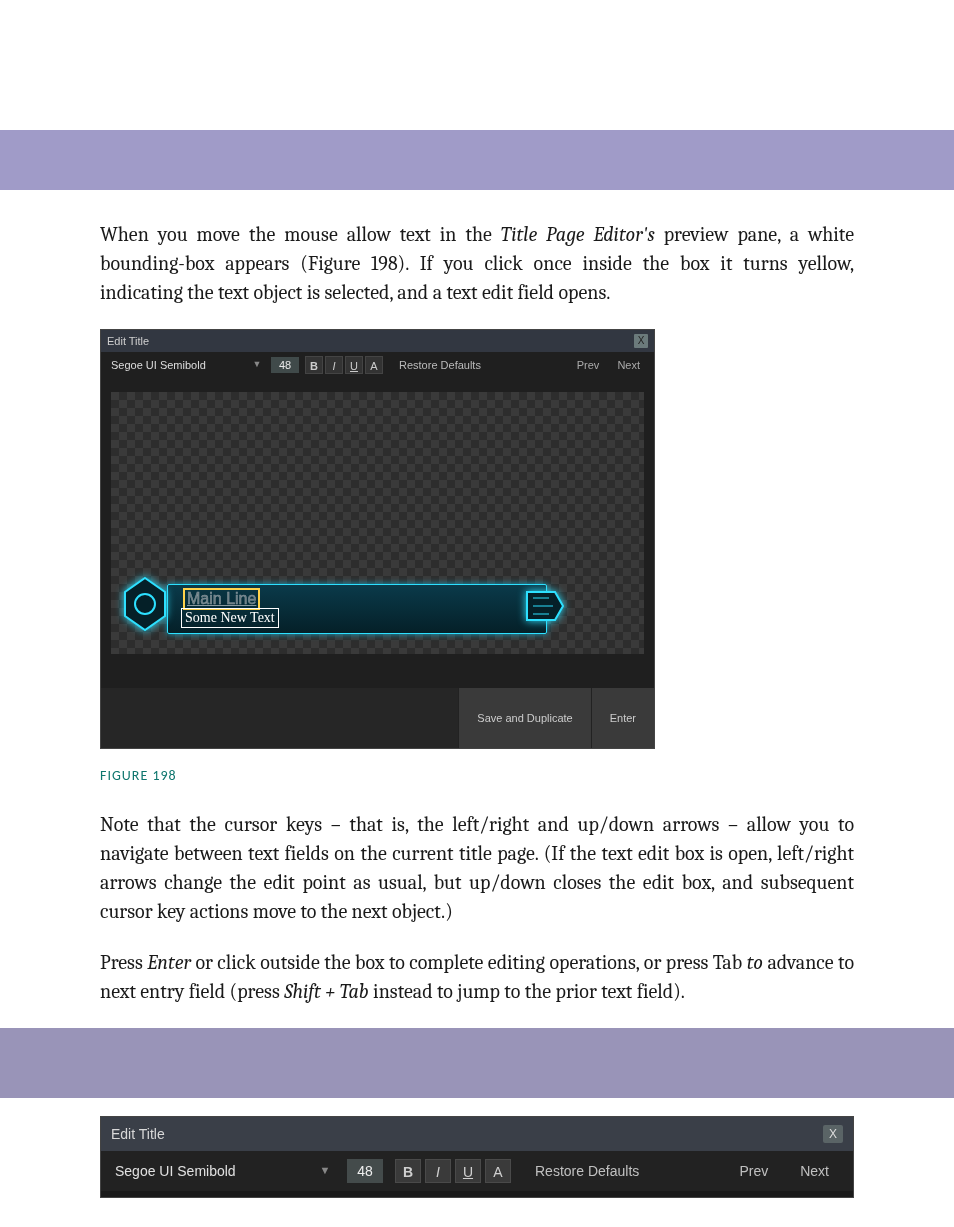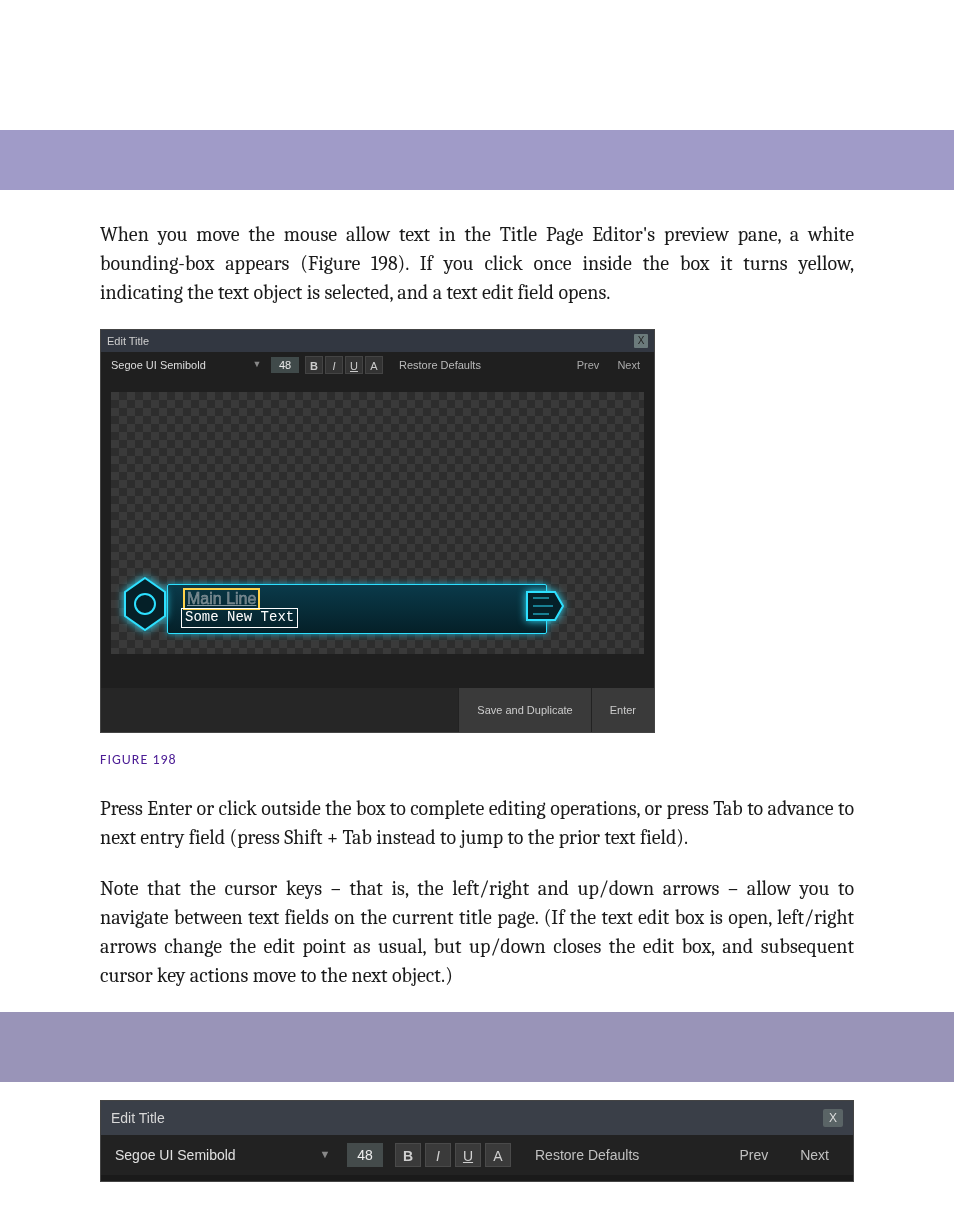--- a/index.html
+++ b/index.html
@@ -21,21 +21,21 @@
     width: 100%;
   }
   .body-text {
     padding: 0 100px;
     font-size: 20px;
     line-height: 1.45;
     color: #1a1a1a;
     text-align: justify;
   }
   .body-para { margin: 0 0 22px 0; }
-  .italic { }
+  .italic { font-style: italic; }
 
   
   .fig198 {
     margin: 10px 0 18px 100px;
     width: 555px;
     background: #2b2b2b;
     border: 1px solid #444;
     font-family: "Segoe UI", Arial, sans-serif;
   }
   .et-titlebar {
@@ -167,51 +167,51 @@
     -webkit-text-stroke: 0.5px #8899a0;
     border: 2px solid #ffd24a;
     padding: 0 2px;
     line-height: 18px;
     background: rgba(0,0,0,0.05);
     text-decoration: underline;
   }
   .lt-sub {
     position: absolute;
     left: 64px; top: 34px;
-    font-family: Liberation Mono, monospace;
+    font-family: Liberation Serif, serif;
     font-size: 14px;
     color: #ffffff;
     border: 1px solid #ffffff;
     padding: 0 3px 1px 3px;
     line-height: 17px;
   }
   .et-footer-gap { height: 20px; background: #1f1f1f; }
   .et-footer {
     display: flex;
     justify-content: flex-end;
     align-items: center;
     gap: 0;
     background: #262626;
     padding: 0;
     font-size: 11px;
     color: #ccc;
   }
   .et-footer-btn {
-    padding: 16px 18px;
+    padding: 24px 18px;
     background: #3a3a3a;
     border-left: 1px solid #222;
     cursor: pointer;
   }
 
   .fig-caption {
     padding: 0 100px;
     font-family: "Segoe UI", Calibri, Arial, sans-serif;
     font-size: 14px;
     letter-spacing: 1px;
-    color: #4c1d95;
+    color: #0f766e;
     margin: 8px 0 26px 0;
   }
 
   
   .fig199-wrap {
     margin: 0 0 18px 0;
     width: 100%;
   }
   .fig199-banner {
     height: 70px;
@@ -357,24 +357,24 @@
     <div class="et-footer">
       <span class="et-footer-btn">Save and Duplicate</span>
       <span class="et-footer-btn">Enter</span>
     </div>
   </div>
 
   <div class="fig-caption">FIGURE 198</div>
 
   <div class="body-text">
     <p class="body-para">
-      <span>Press </span><span class="italic">Enter</span><span> or click outside the box to complete editing operations, or press Tab </span><span class="italic">to</span><span> advance to next entry field (press </span><span class="italic">Shift + Tab</span><span> instead to jump to the prior text field).</span>
+      <span>Note that the cursor keys – that is, the left/right and up/down arrows – allow you to navigate between text fields on the current title page.  (If the text edit box is open, left/right arrows change the edit point as usual, but up/down closes the edit box, and subsequent cursor key actions move to the next object.)</span>
     </p>
     <p class="body-para">
-      <span>Note that the cursor keys – that is, the left/right and up/down arrows – allow you to navigate between text fields on the current title page.  (If the text edit box is open, left/right arrows change the edit point as usual, but up/down closes the edit box, and subsequent cursor key actions move to the next object.)</span>
+      <span>Press </span><span class="italic">Enter</span><span> or click outside the box to complete editing operations, or press Tab </span><span class="italic">to</span><span> advance to next entry field (press </span><span class="italic">Shift + Tab</span><span> instead to jump to the prior text field).</span>
     </p>
   </div>
 
   <div class="fig199-wrap">
     <div class="fig199-banner"></div>
     <div class="fig199">
       <div class="f199-titlebar">
         <span>Edit Title</span>
         <span class="f199-close">X</span>
       </div>

